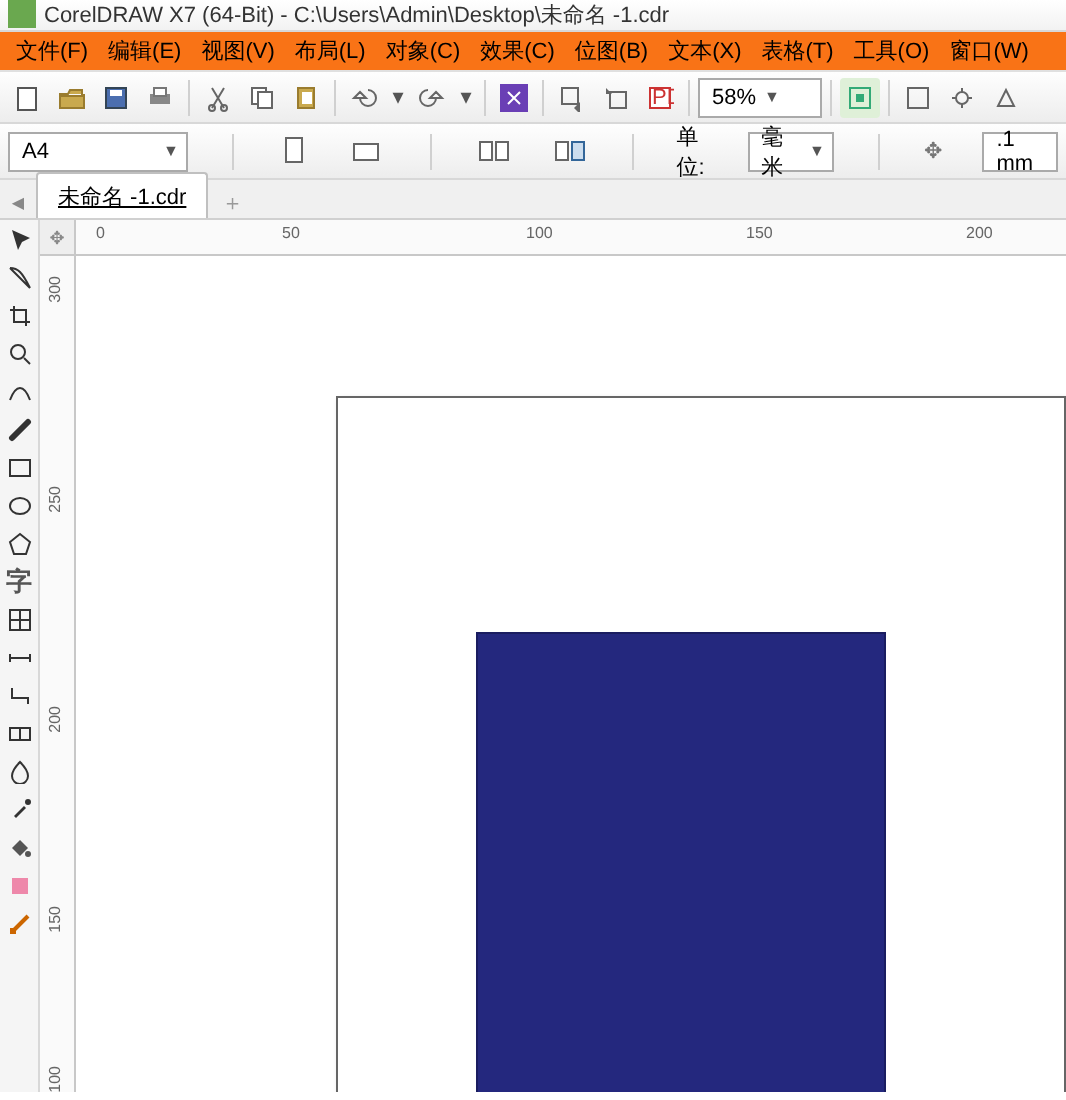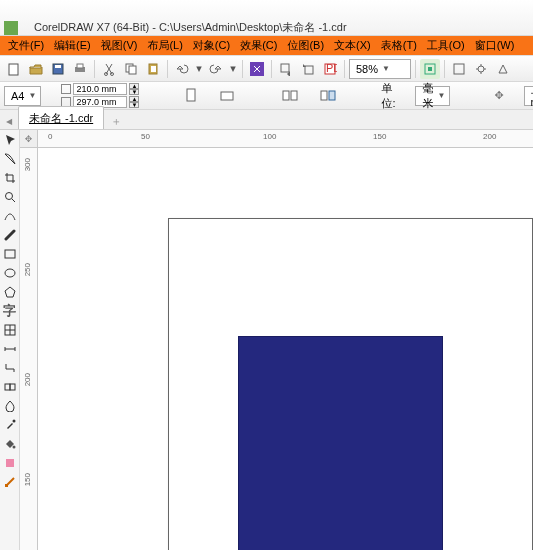--- a/index.html
+++ b/index.html
@@ -1,17 +1,17 @@
 <!DOCTYPE html>
 <html><head>
 <meta charset="utf-8">
 <style>
 * { margin: 0; padding: 0; box-sizing: border-box; font-family: "Microsoft YaHei", Tahoma, sans-serif; font-size: 11px; }
 body { background: #ffffff; width: 533px; height: 550px; overflow: hidden; }
-.titlebar { height: 36px; background: linear-gradient(#fff, #f2f2f2); border-bottom: 1px solid #d8d8d8; display: flex; align-items: flex-end; padding: 0 4px; gap: 16px; color: #333; }
+.titlebar { height: 16px; background: linear-gradient(#fff, #f2f2f2); border-bottom: 1px solid #d8d8d8; display: flex; align-items: flex-start; padding: 0 4px; gap: 4px; color: #333; }
 .app-icon { width: 14px; height: 14px; background: #6aa84f; }
 .menubar { height: 20px; background: #f97316; border-bottom: 1px solid #e0e0e0; display: flex; align-items: center; padding: 0 4px; gap: 2px; }
 .menubar span { padding: 2px 4px; cursor: default; }
 .toolbar { height: 26px; background: linear-gradient(#fefefe, #ededed); border-bottom: 1px solid #d8d8d8; display: flex; align-items: center; padding: 0 4px; gap: 2px; }
 .toolbar2 { height: 28px; background: linear-gradient(#fefefe, #ededed); border-bottom: 1px solid #d8d8d8; display: flex; align-items: center; padding: 0 4px; gap: 20px; }
 .btn { width: 20px; height: 20px; display: flex; align-items: center; justify-content: center; border: 1px solid transparent; border-radius: 2px; cursor: pointer; color: #555; }
 .sep { width: 1px; height: 18px; background: #d0d0d0; margin: 0 2px; }
 .combo { height: 20px; border: 1px solid #aaa; background: #fff; display: flex; align-items: center; padding: 0 4px 0 6px; gap: 4px; }
 .combo .arrow { font-size: 8px; color: #555; }
 .spinner-col { display: flex; flex-direction: column; gap: 1px; }
@@ -171,38 +171,20 @@
         <path d="M3 11l4-8 4 8z" fill="none" stroke="#666"></path>
       </svg>
     </div>
 </div>
 
 <div class="toolbar2">
   <div class="combo" style="width:140px">
     <span>A4</span>
     <span class="arrow" style="margin-left:auto">▼</span>
   </div>
-  <div class="spinner-col">
-    <div class="spinner">
-      <div class="box"></div>
-      <div class="val">210.0 mm</div>
-      <div class="btns">
-          <span>▲</span>
-          <span>▼</span>
-        </div>
-    </div>
-    <div class="spinner">
-      <div class="box"></div>
-      <div class="val">297.0 mm</div>
-      <div class="btns">
-          <span>▲</span>
-          <span>▼</span>
-        </div>
-    </div>
-  </div>
   <div class="sep"></div>
   <div class="btn">
       <svg width="14" height="16">
         <rect x="3" y="1" width="8" height="12" fill="#fff" stroke="#666"></rect>
       </svg>
     </div>
   <div class="btn">
       <svg width="16" height="14">
         <rect x="1" y="3" width="12" height="8" fill="#fff" stroke="#666"></rect>
       </svg>

